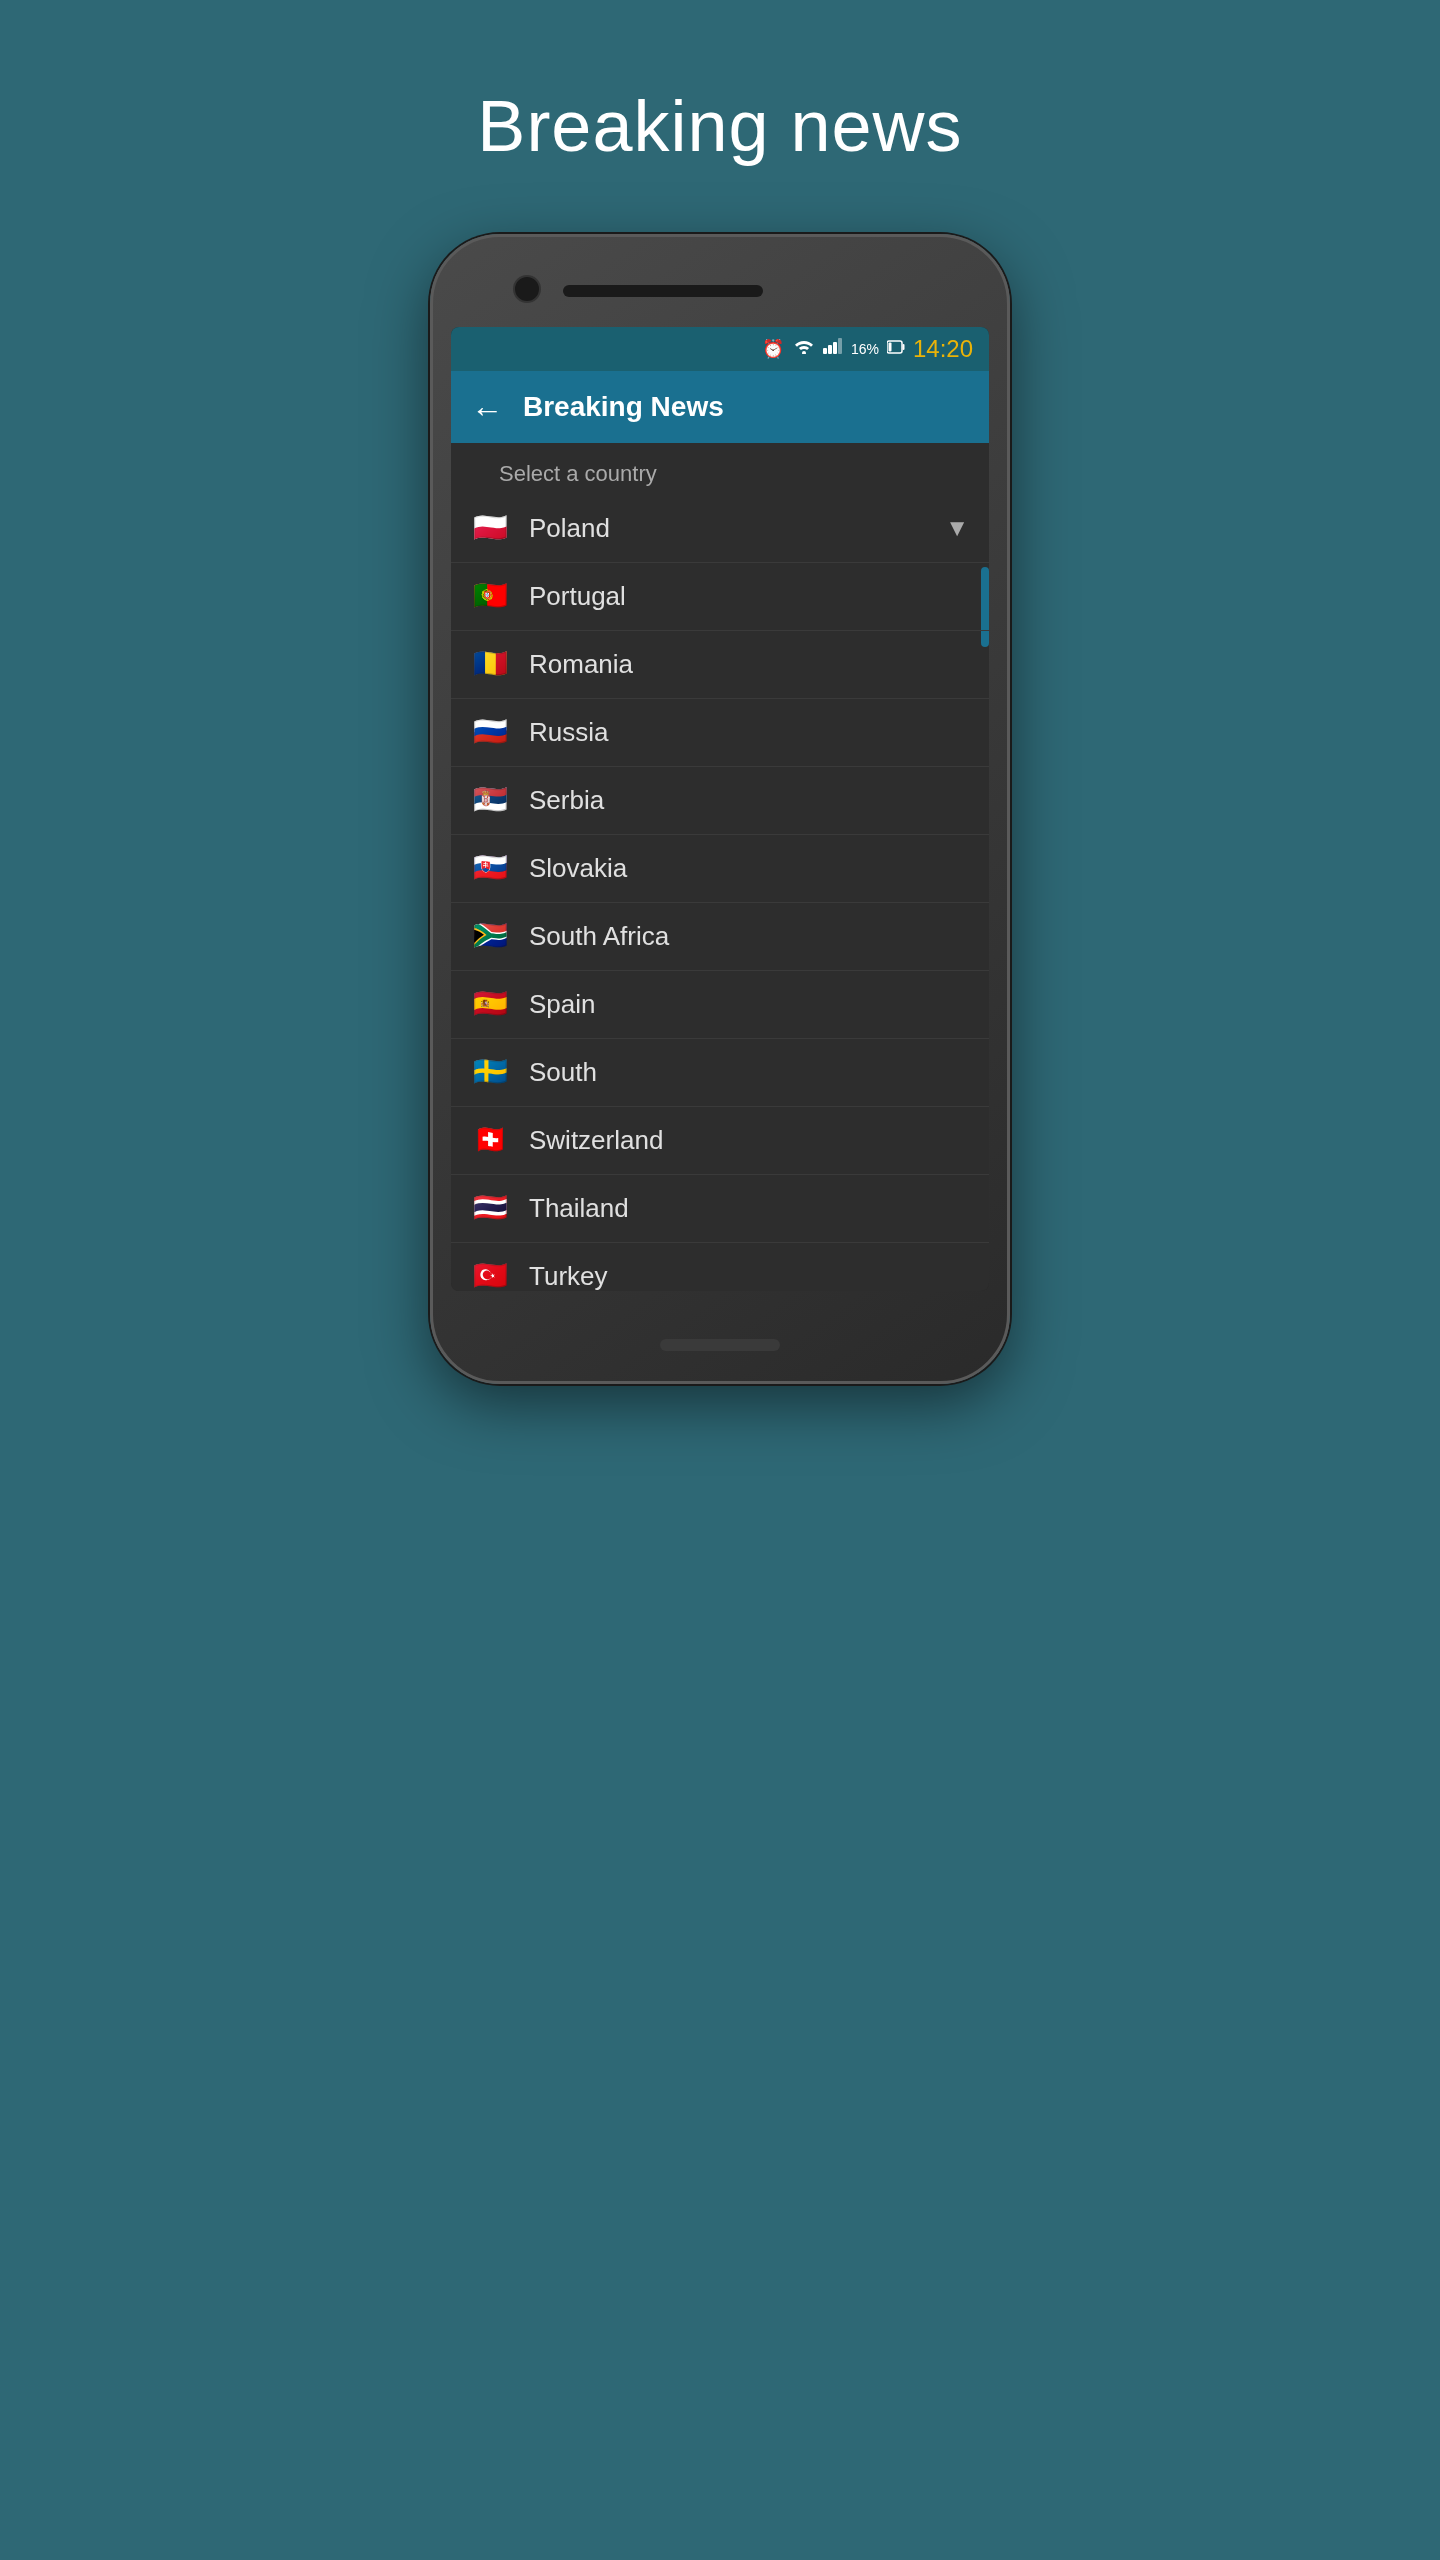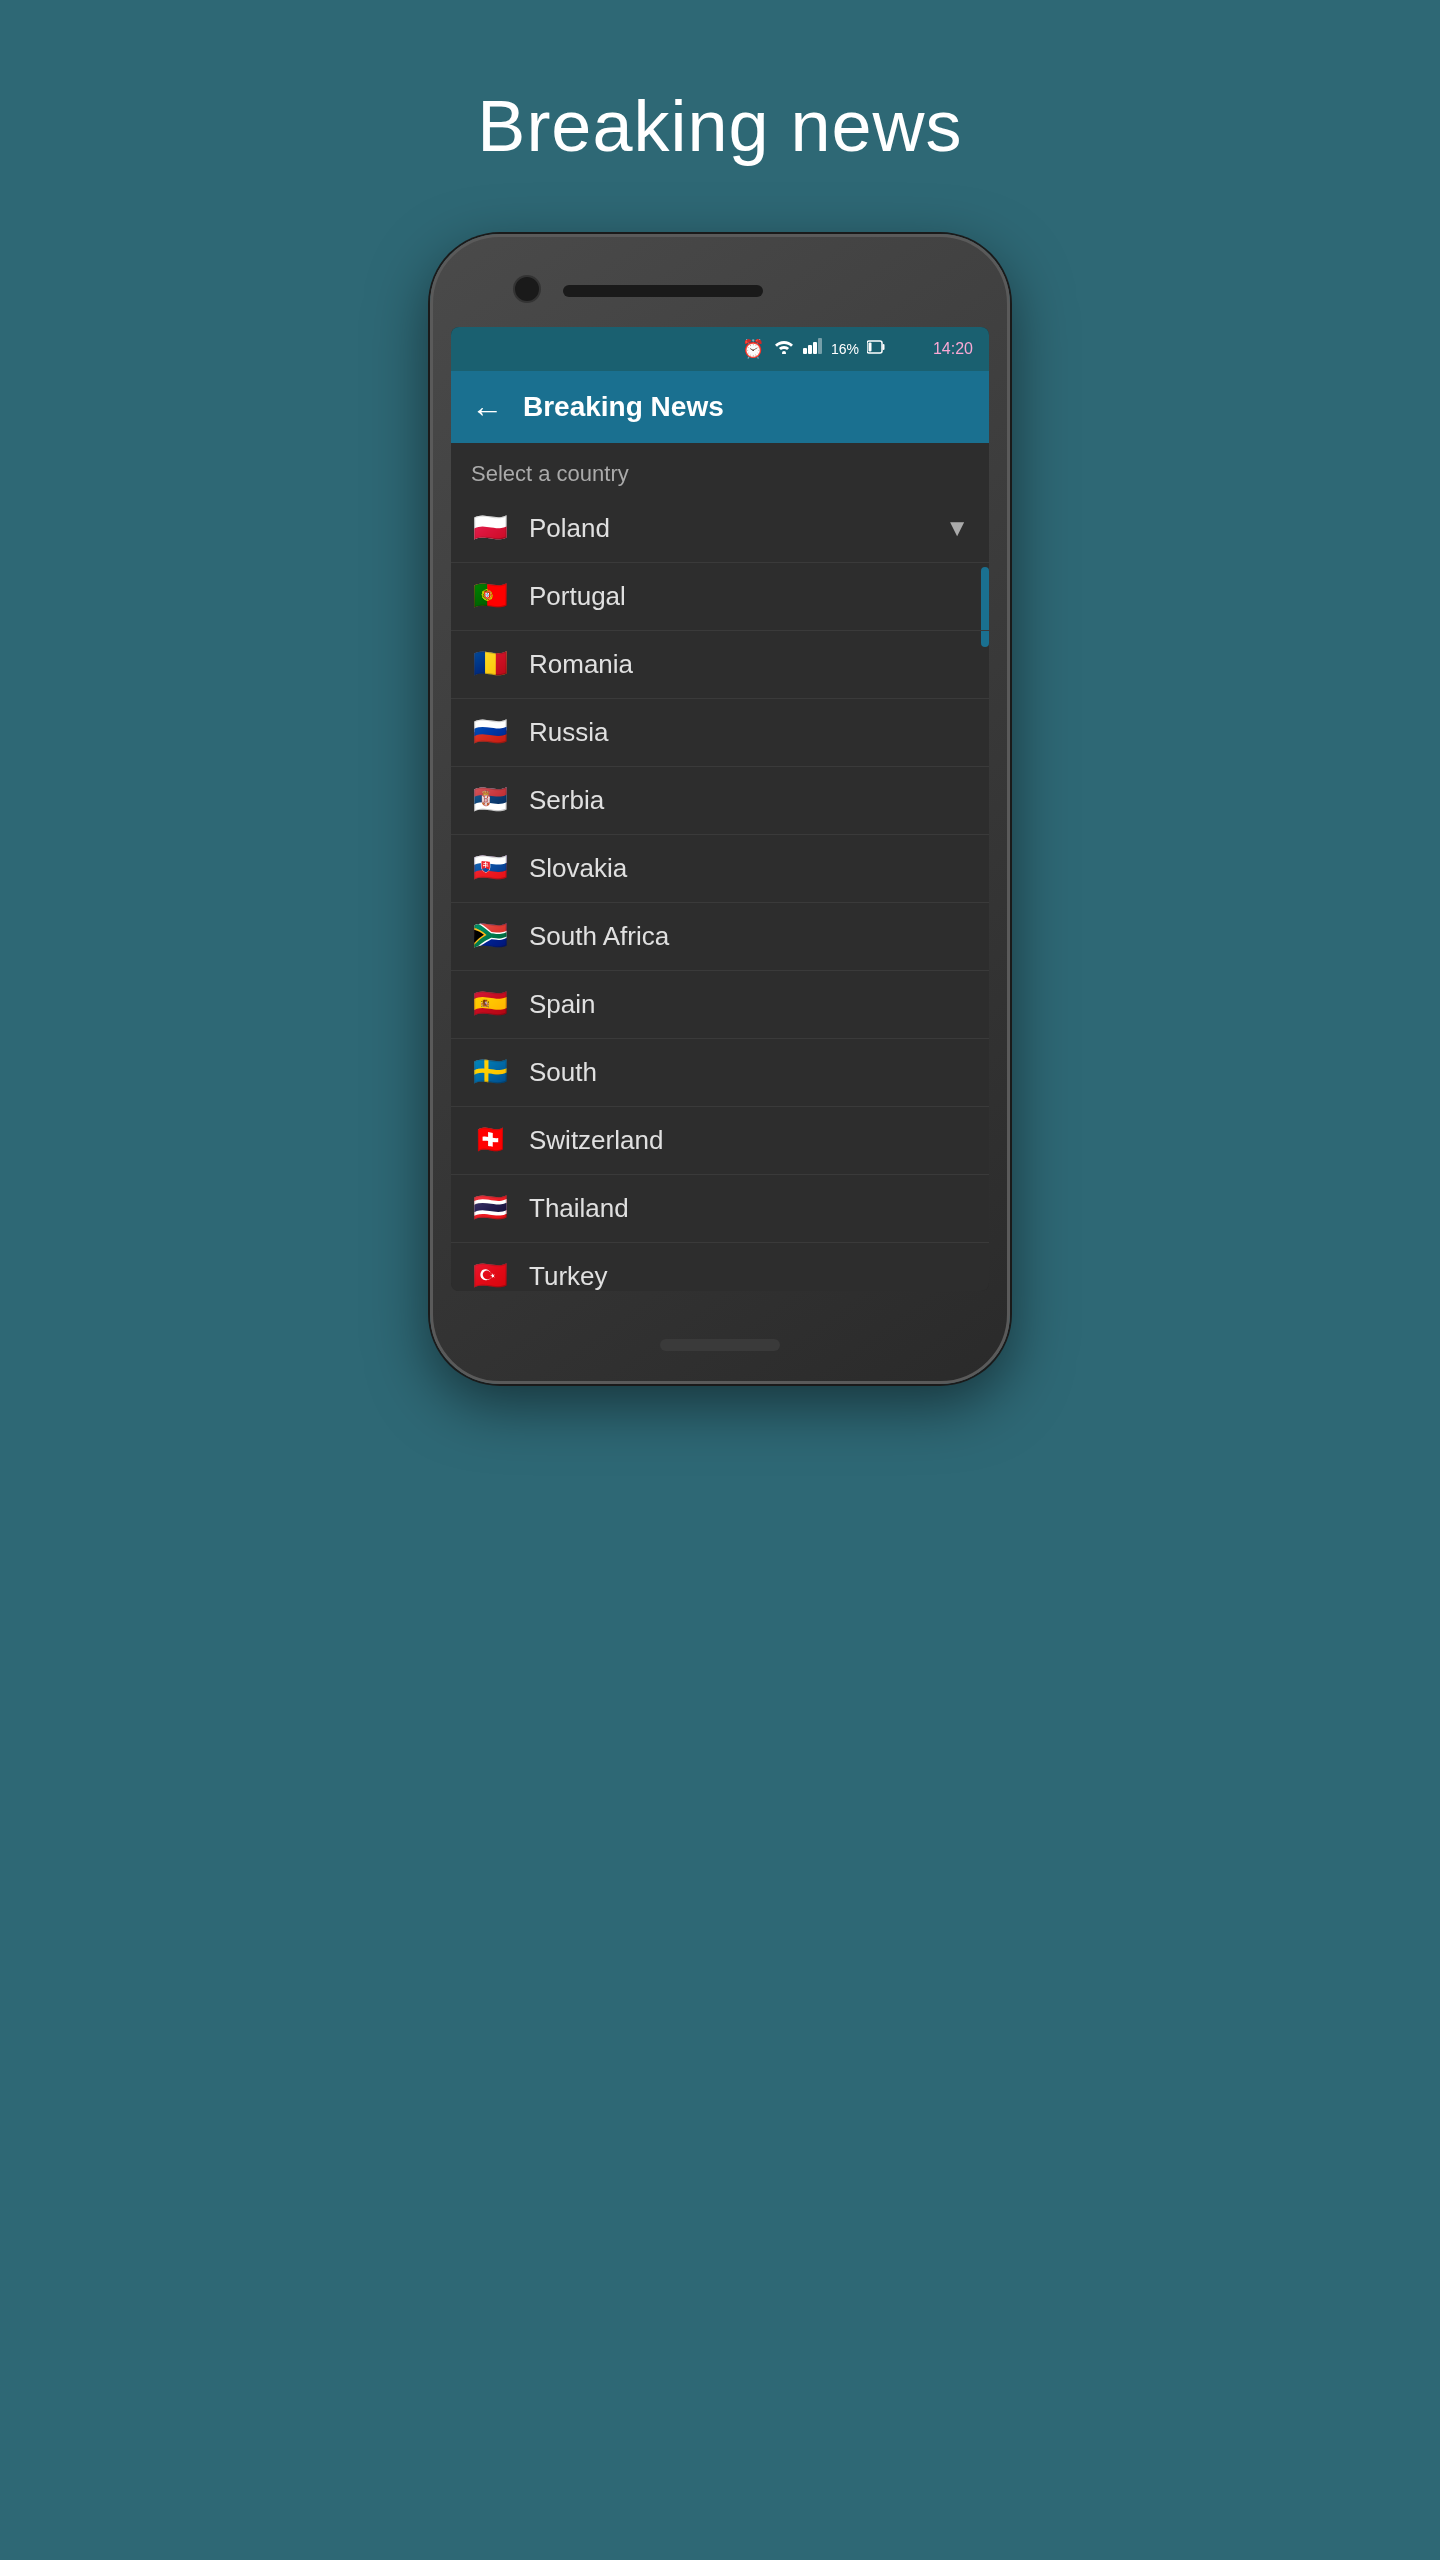--- a/index.html
+++ b/index.html
@@ -107,24 +107,23 @@
 
     .status-icons {
       display: flex;
       align-items: center;
       gap: 8px;
       color: white;
       font-size: 18px;
     }
 
     .status-time {
-      color: #f9a8d4;
-      font-size: 16px;
+      color: #eab308;
+      font-size: 24px;
       font-weight: 500;
-      margin-left: 40px;
     }
 
     .status-battery {
       color: white;
       font-size: 14px;
     }
 
     
     .app-bar {
       background: #1a7090;
@@ -155,20 +154,21 @@
       overflow: hidden;
       display: flex;
       flex-direction: column;
     }
 
     .select-label {
       color: #aaaaaa;
       font-size: 22px;
       padding: 18px 20px 8px;
       flex-shrink: 0;
+      margin-left: 28px;
     }
 
     
     .country-list {
       flex: 1;
       overflow: hidden;
       position: relative;
     }
 
     .country-item {

